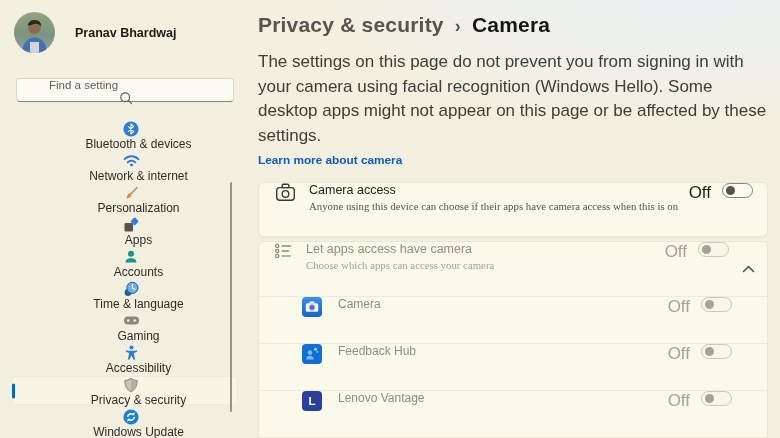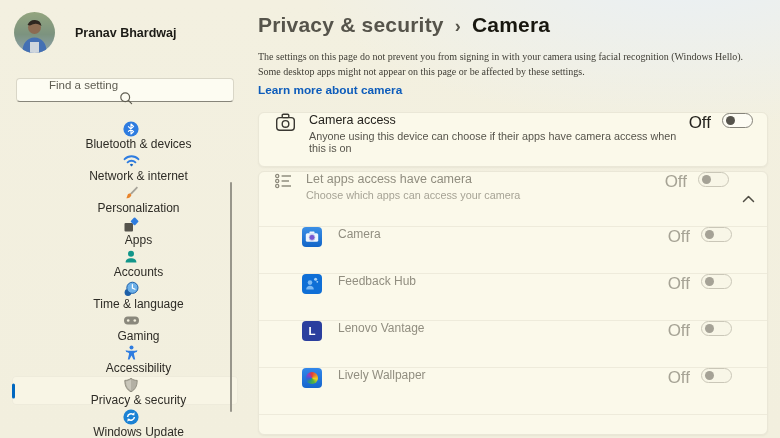--- a/index.html
+++ b/index.html
@@ -44,32 +44,32 @@
     width:3px; height:15px; border-radius:2px; background:#0067c0;
   }
   .side-scrollbar { position:absolute; right:18px; top:182px; width:2px; height:230px; background:#98968b; border-radius:1px; }
 
   
   .main { flex:1; padding:13px 12px 0 8px; min-width:0; }
   .breadcrumb { font-size:21px; font-weight:600; letter-spacing:.2px; display:flex; align-items:baseline; }
   .crumb-parent { color:#56544b; }
   .crumb-sep { color:#56544b; margin:0 11px; font-size:18px; }
   .crumb-current { color:#18170f; }
-  .page-desc { margin-top:13px; font-size:10px; line-height:1.45; color:#3f3d35; max-width:512px;font-family:Liberation Serif, serif; }
+  .page-desc { margin-top:13px; font-size:17px; line-height:1.45; color:#3f3d35; max-width:512px; }
   .learn-link { display:inline-block; margin-top:4px; font-size:11.8px; font-weight:600; color:#0d5cbb; text-decoration:none; }
 
   .cards { margin-top:14px; }
   .card {
     background:#fbf9ea; border:1px solid #eae7d7; border-radius:6px;
     box-shadow:0 1px 2px rgba(90,85,60,.06);
   }
   .row { display:flex; }
   .row-text { margin-left:13px; }
   .row-title { font-size:12.5px; color:#252items420; color:#26241f; }
-  .row-sub { font-size:10.8px; color:#56544b; margin-top:3px; }
+  .row-sub { font-size:10.8px; color:#56544b; margin-top:3px;font-family:Liberation Serif, serif; }
   .spacer { flex:1; }
   .off-label { font-size:17px; color:#26241f; margin-right:11px; }
 
   .toggle { width:31px; height:15px; border-radius:8px; border:1px solid #85837a; background:#fdfcf4; position:relative; flex:0 0 31px; }
   .toggle .knob { width:9px; height:9px; border-radius:50%; background:#55534c; position:absolute; left:3px; top:2px; }
   .toggle.disabled { border-color:#cac7b8; background:#f8f6e7; }
   .toggle.disabled .knob { background:#a5a296; }
 
   .card-access { height:55px; padding:0 14px 0 16px; }
 

